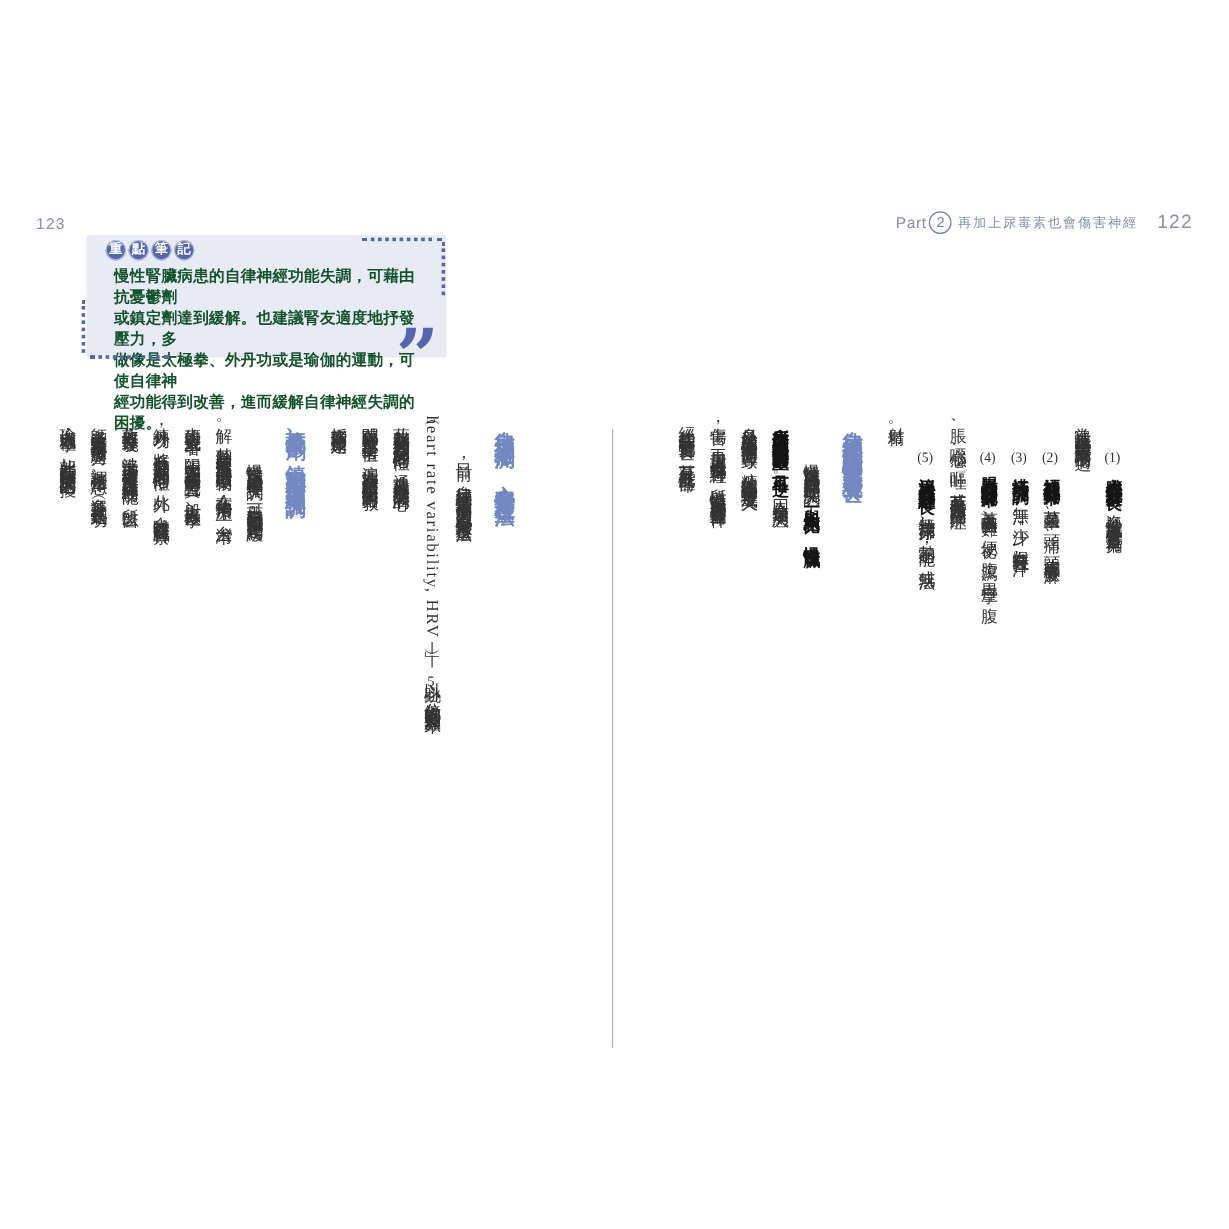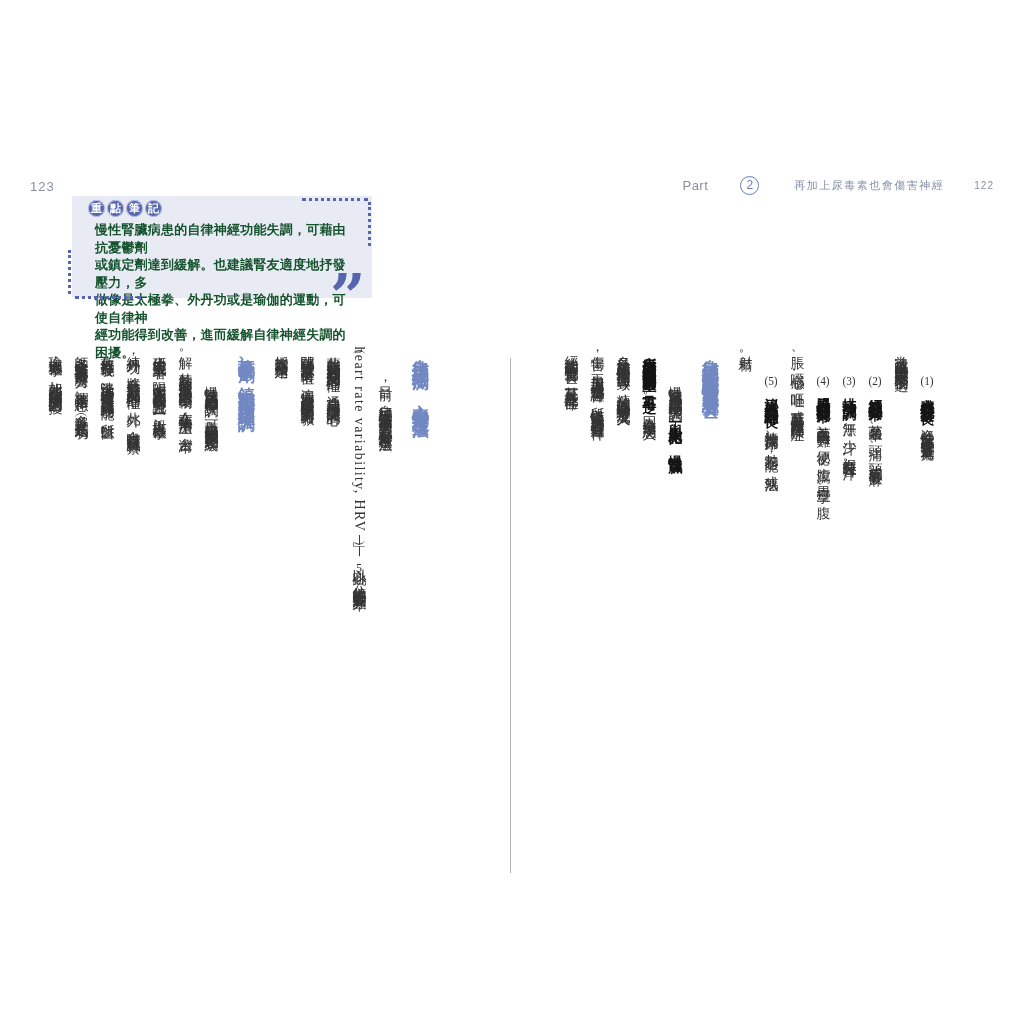--- a/index.html
+++ b/index.html
@@ -13,30 +13,29 @@
   
   .pagenum-left{
     position:absolute;left:30px;top:179px;
     font-family:"Liberation Sans","DejaVu Sans",sans-serif;
     font-size:13px;color:#8a90a0;letter-spacing:1px;text-align:center;
   }
   .header-right{
     position:absolute;top:176px;right:30px;
     display:flex;align-items:center;
     font-family:"Liberation Sans","DejaVu Sans",sans-serif;
-    gap:30px;
   }
   .header-right .part-label{font-size:13px;color:#8a90a0;letter-spacing:0.5px;}
   .header-right .part-circle{
     width:17px;height:17px;border:1.5px solid #6c7fba;border-radius:50%;
     color:#6c7fba;font-size:12px;line-height:17px;text-align:center;
     margin:0 5px 0 2px;
   }
   .header-right .chapter-title{font-size:11px;color:#8593ab;letter-spacing:1.5px;}
-  .header-right .pagenum{font-size:10px;color:#8a90a0;letter-spacing:1px;}
+  .header-right .pagenum{font-size:16px;color:#8a90a0;margin-left:16px;letter-spacing:1px;}
 
   
   .note-box{
     position:absolute;left:72px;top:196px;width:300px;height:102px;
     background:#e9ebf4;border-radius:2px;
   }
   .note-badge{
     position:absolute;left:16px;top:4px;display:flex;gap:2px;
     font-family:"Liberation Sans","DejaVu Sans",sans-serif;
   }

